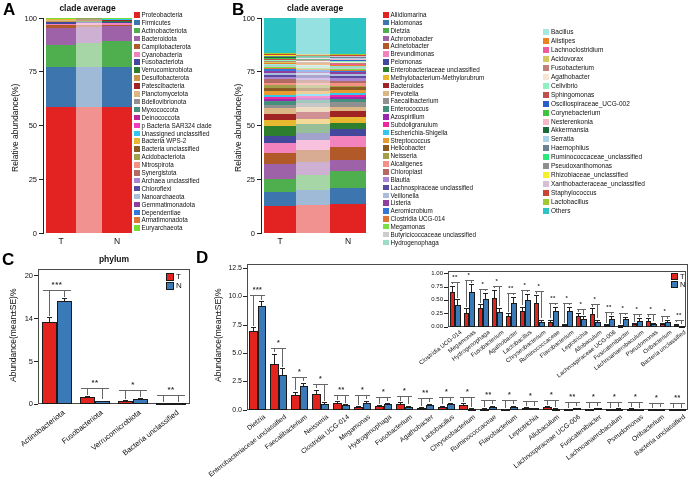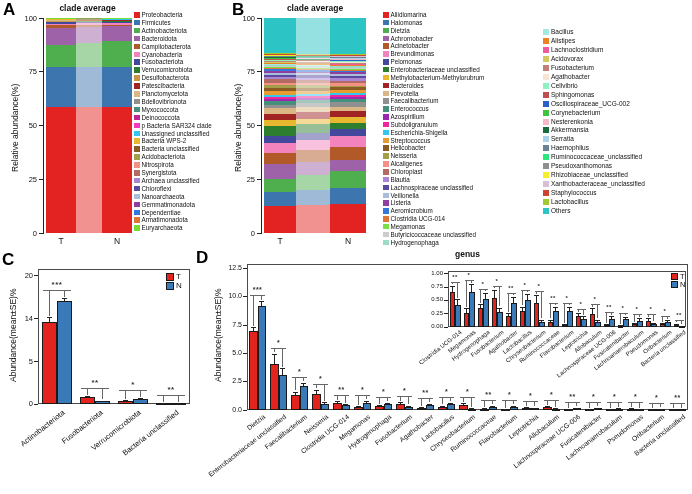--- a/index.html
+++ b/index.html
@@ -15,21 +15,21 @@
 
 <div class="fig" id="fig">
 
   <div class="abs panel-label" style="left:3px;top:1px;">A</div>
   <div class="abs panel-label" style="left:232px;top:1px;">B</div>
   <div class="abs panel-label" style="left:2px;top:251px;">C</div>
   <div class="abs panel-label" style="left:196px;top:249px;">D</div>
 
   <div class="abs chart-title" style="left:30px;width:115px;top:3px;">clade average</div>
   <div class="abs chart-title" style="left:250px;width:130px;top:3px;">clade average</div>
-  <div class="abs chart-title" style="left:247px;width:441px;top:249px;">genus</div>
+  <div class="abs chart-title" style="left:38px;width:152px;top:254px;">phylum</div>
 
   <div class="abs ylab" style="left:10px;top:172px;">Relative abundance(%)</div>
   <div class="abs ylab" style="left:233px;top:172px;">Relative abundance(%)</div>
   <div class="abs ylab" style="left:8px;top:382px;">Abundance(mean±SE)%</div>
   <div class="abs ylab" style="left:213px;top:382px;">Abundance(mean±SE)%</div>
 <div style="position: absolute; left: 42.5px; top: 18px; width: 1.5px; height: 216px; background: rgb(34, 34, 34);"></div>
     <div style="position: absolute; left: 39px; top: 232.5px; width: 4px; height: 1px; background: rgb(34, 34, 34);"></div>
     <div style="position: absolute; left: 18px; top: 228.5px; width: 19px; text-align: right; font-size: 7.5px; color: rgb(17, 17, 17);">0</div>
     <div style="position: absolute; left: 39px; top: 178.75px; width: 4px; height: 1px; background: rgb(34, 34, 34);"></div>
     <div style="position: absolute; left: 18px; top: 174.75px; width: 19px; text-align: right; font-size: 7.5px; color: rgb(17, 17, 17);">25</div>

